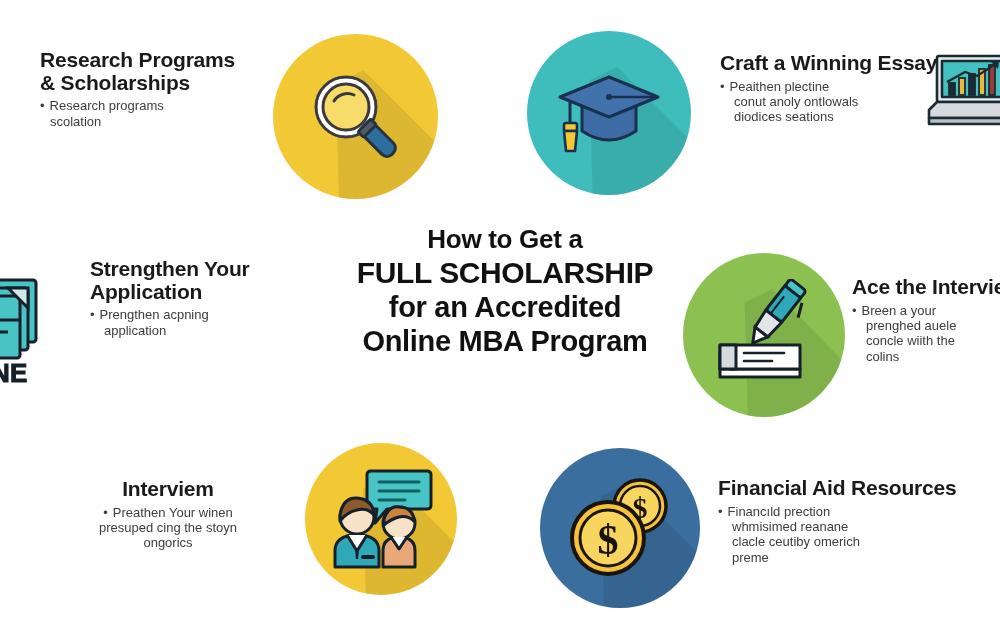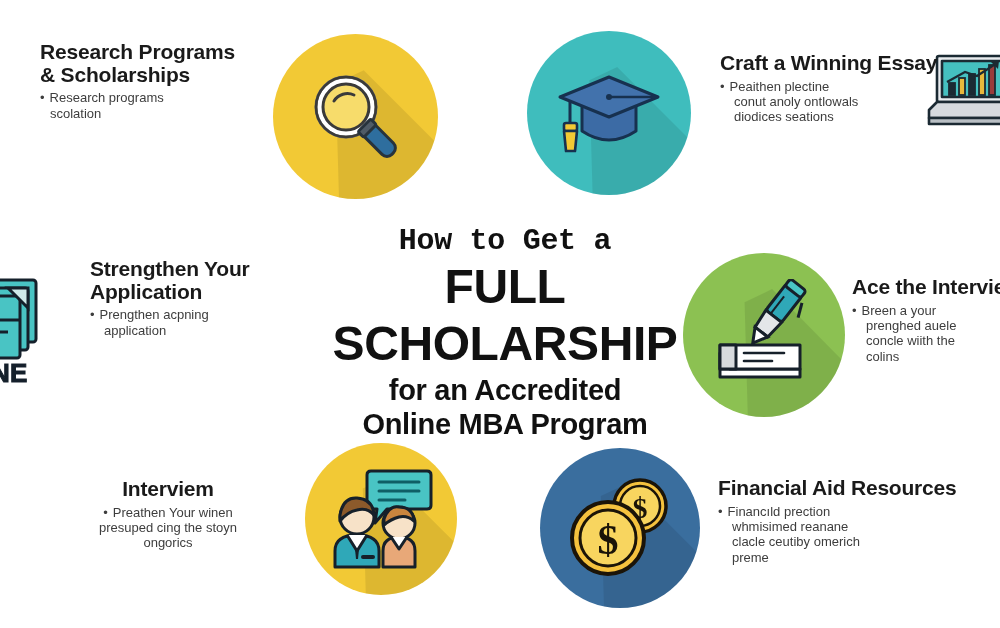--- a/index.html
+++ b/index.html
@@ -62,22 +62,22 @@
   .block.align-right .bullets li .dot { margin-right: 5px; }
 
   
   #center-title {
     position: absolute;
     text-align: center;
     color: #111111;
     font-weight: bold;
     line-height: 1.18;
   }
-  #center-title .l1 { font-size: 30px; letter-spacing: -0.3px; font-family: Liberation Mono, monospace; }
-  #center-title .l2 { font-size: 48px; letter-spacing: -0.4px; text-align: center; }
+  #center-title .l1 { font-size: 26px; letter-spacing: -0.3px; }
+  #center-title .l2 { font-size: 30px; letter-spacing: -0.4px; text-align: center; }
   #center-title .l3 { font-size: 29px; letter-spacing: -0.3px; }
   #center-title .l4 { font-size: 29px; letter-spacing: -0.3px; }
 
   
   #edge-docs { position: absolute; }
   #edge-laptop { position: absolute; }
 </style>
 </head>
 <body>
 
@@ -207,21 +207,21 @@
       <circle cx="74" cy="30" r="26" fill="#F5C23E" stroke="#1b1408" stroke-width="3.5"></circle>
       <circle cx="74" cy="30" r="20" fill="#F8D55F" stroke="#1b1408" stroke-width="2.5"></circle>
       <text x="74" y="42" text-anchor="middle" font-family="Liberation Serif, serif" font-size="30" font-weight="bold" fill="#1b1408">$</text>
 
       <circle cx="42" cy="62" r="36" fill="#F5C23E" stroke="#1b1408" stroke-width="4"></circle>
       <circle cx="42" cy="62" r="28" fill="#F8D55F" stroke="#1b1408" stroke-width="3"></circle>
       <text x="42" y="78" text-anchor="middle" font-family="Liberation Serif, serif" font-size="42" font-weight="bold" fill="#1b1408">$</text>
     </svg>
   </div>
 
-  <div class="block" style="left:40px; top:41px; width:230px;">
+  <div class="block" style="left:40px; top:49px; width:230px;">
     <h3>
       <span>Research Programs</span><br>
       <span>&amp; Scholarships</span>
     </h3>
     <ul class="bullets">
       <li><span class="dot">•</span><span>Research programs</span></li>
       <li style="padding-left:10px;"><span>scolation</span></li>
     </ul>
   </div>
 

